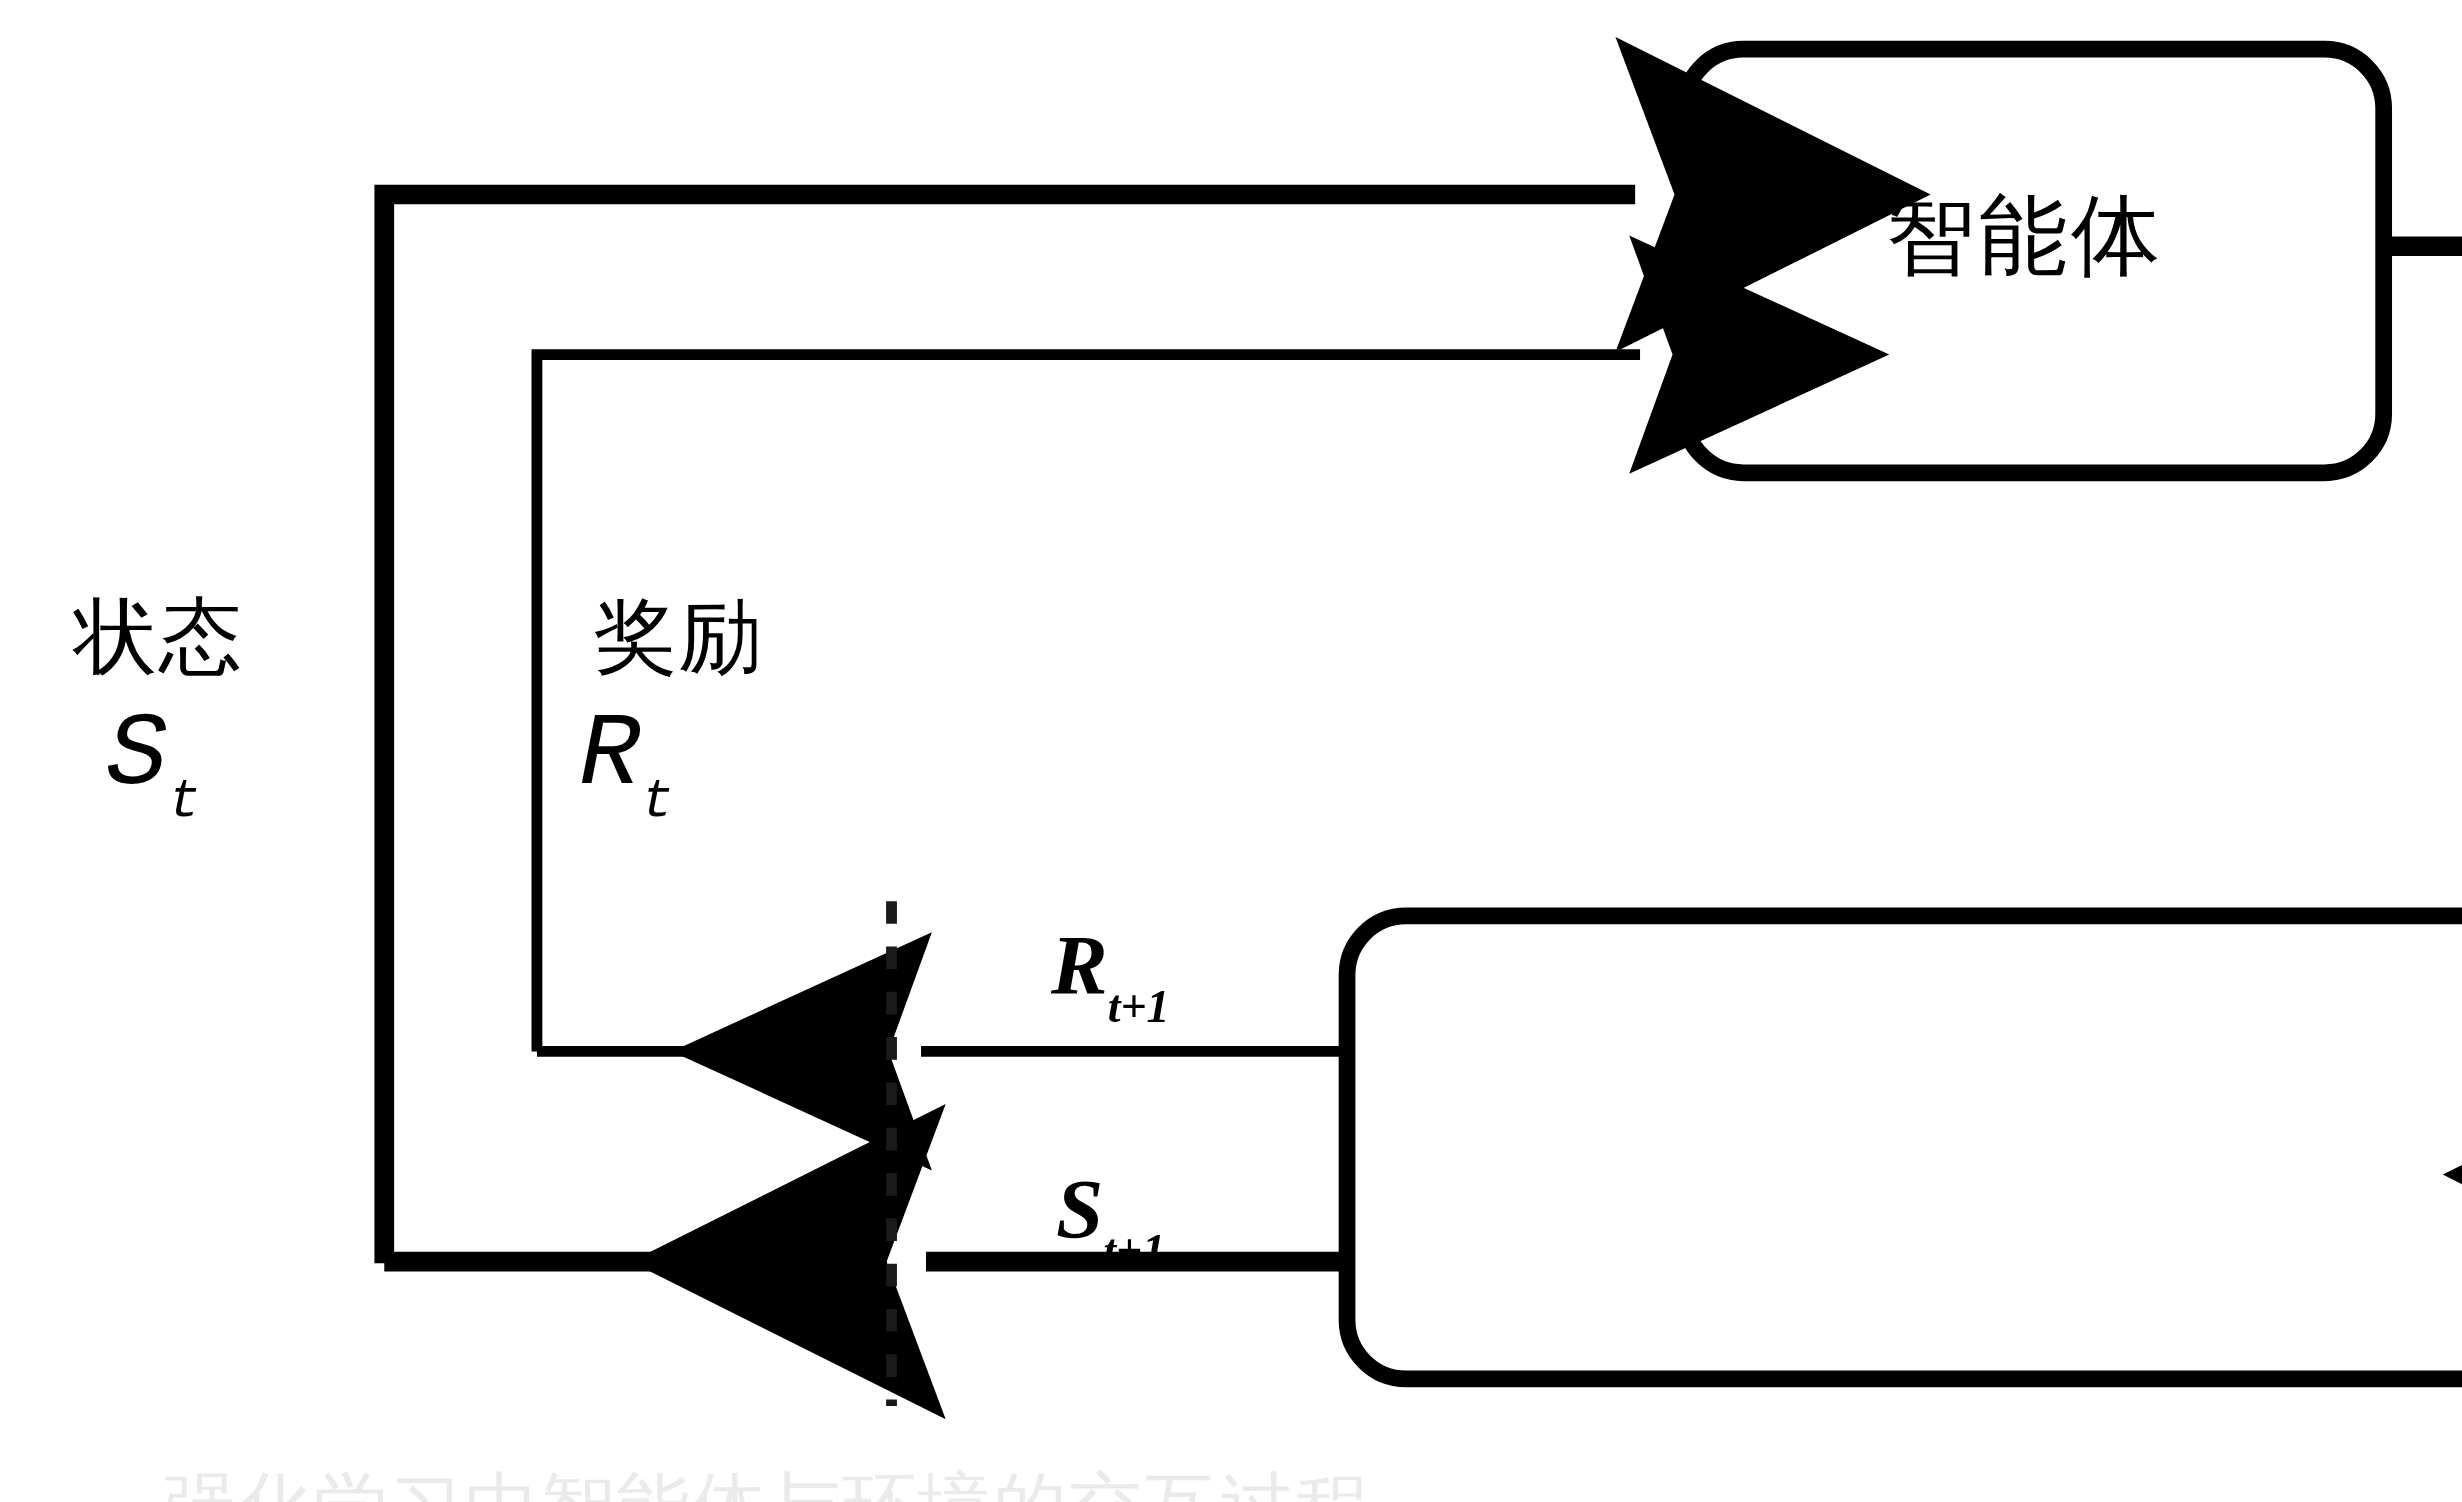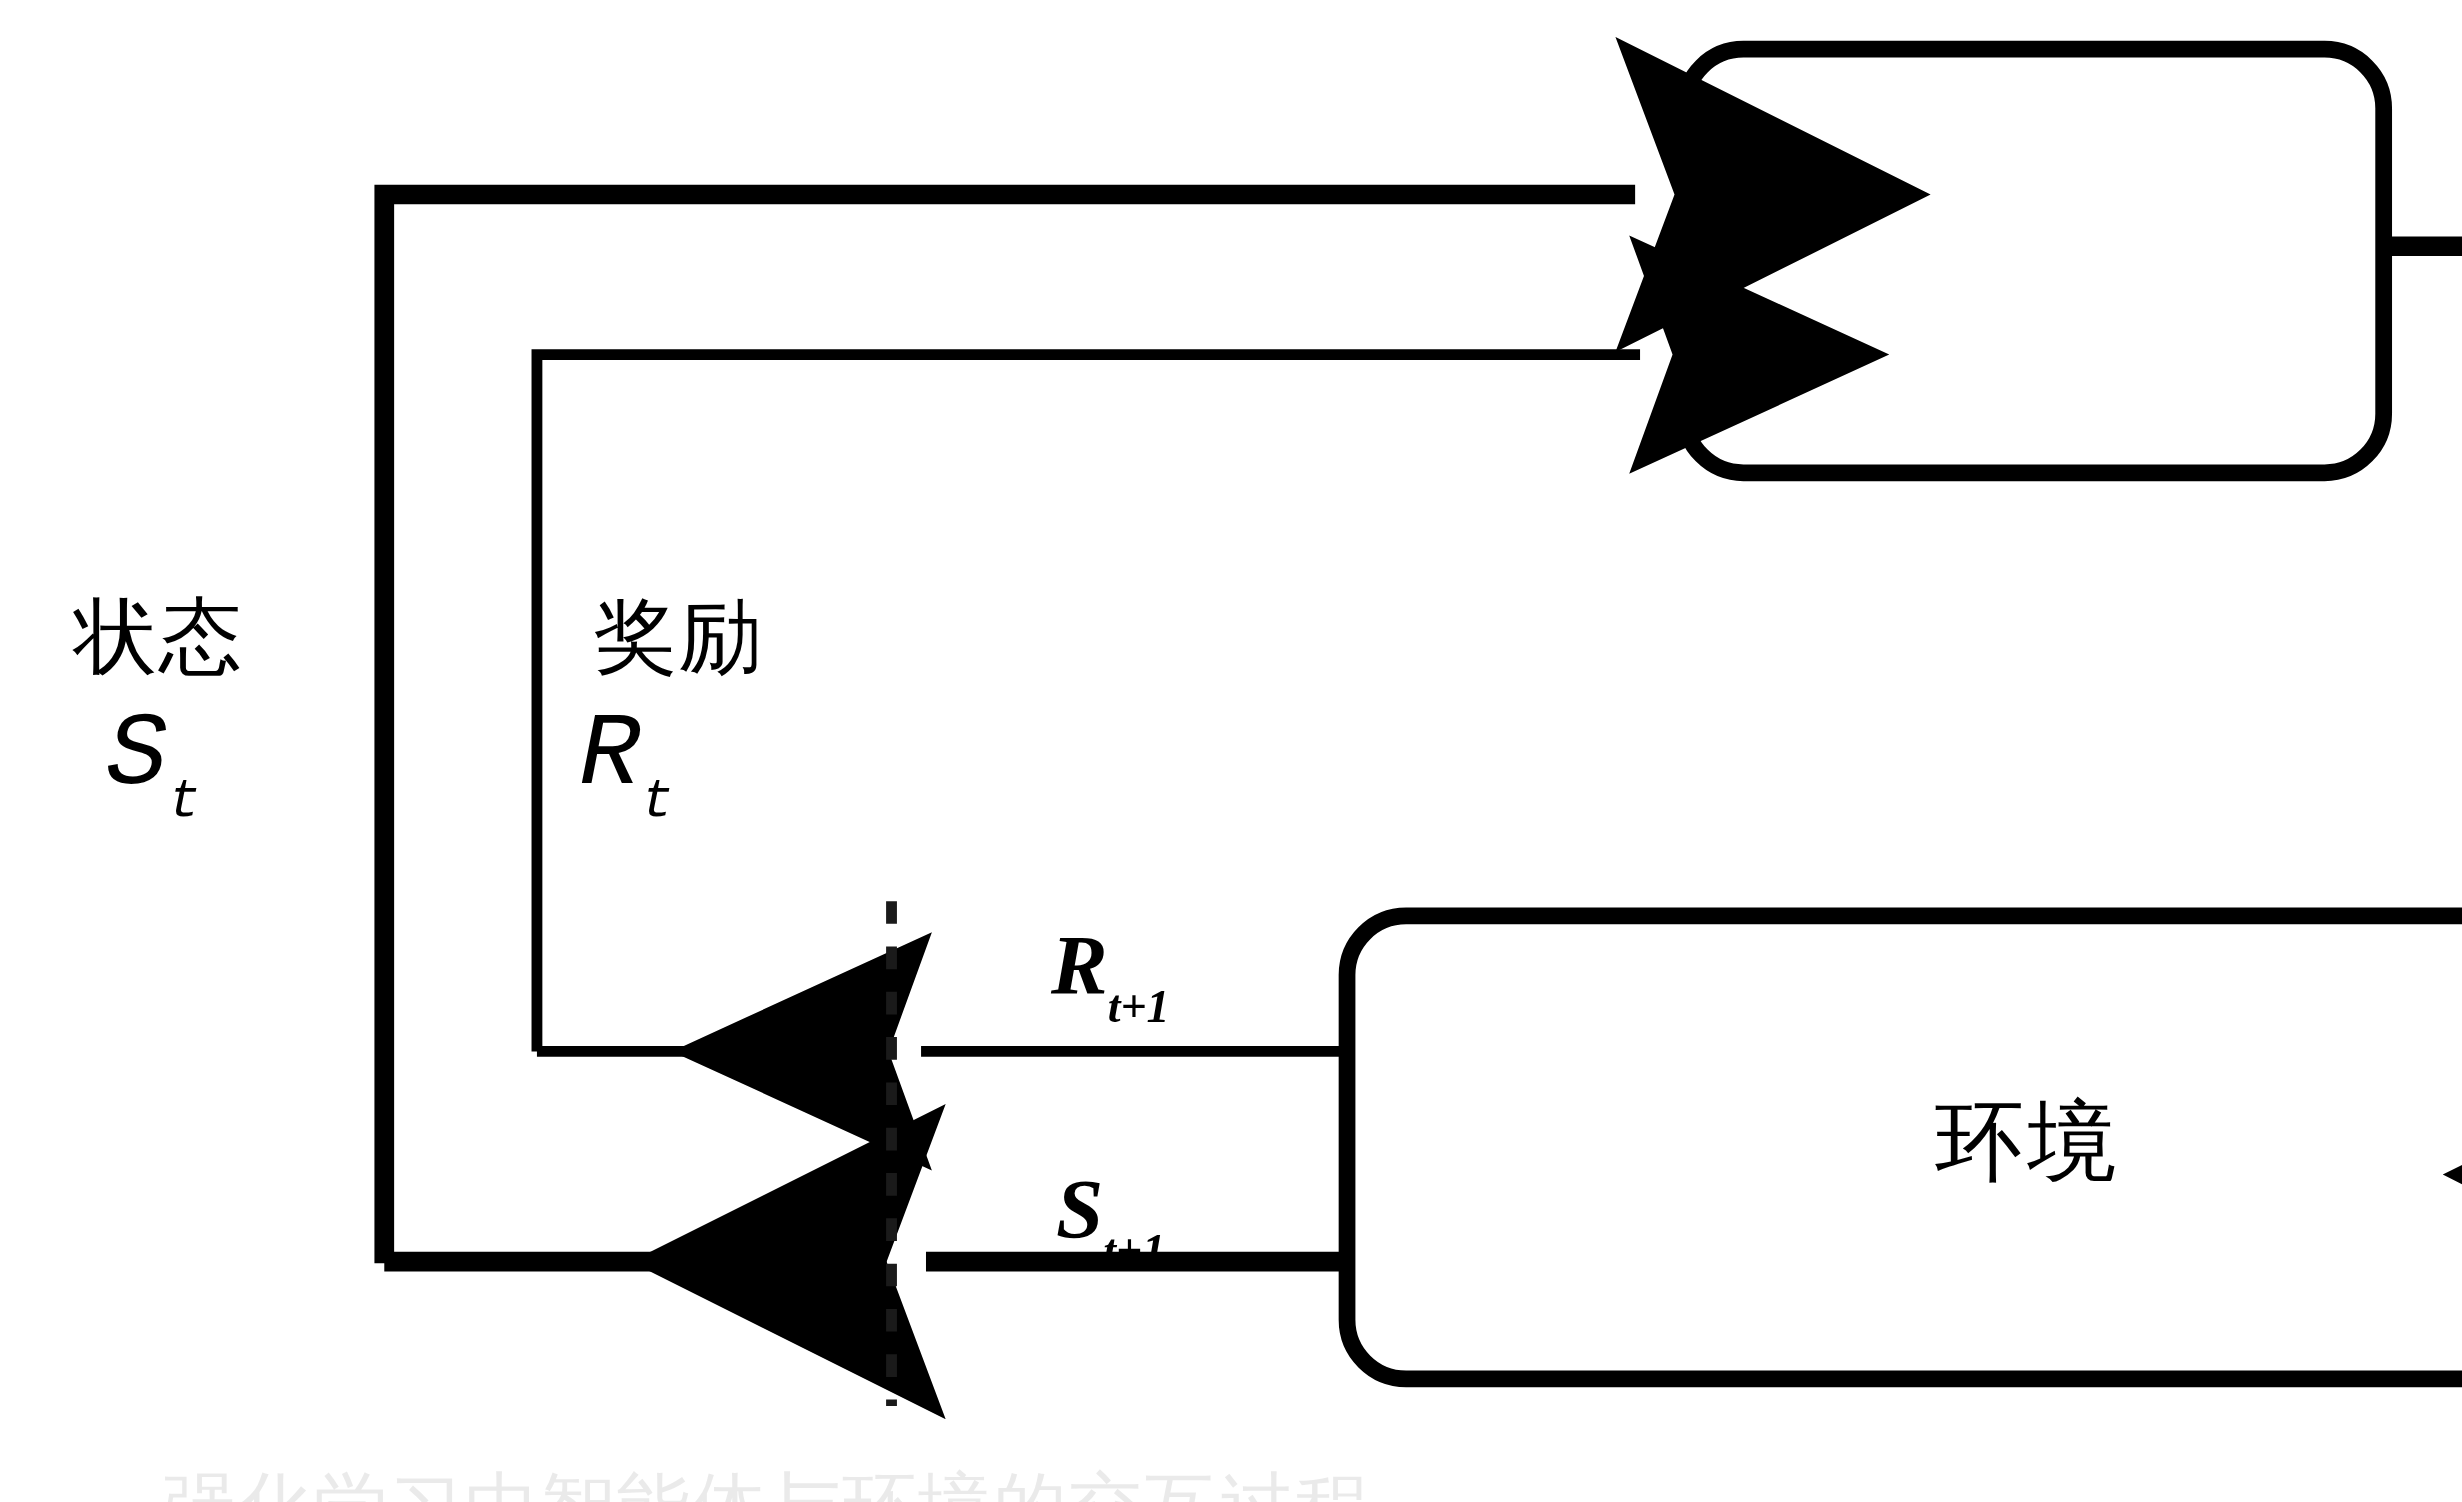--- a/index.html
+++ b/index.html
@@ -120,22 +120,22 @@
 
     <path d="M 2735 2562 L 1880 2562" fill="none" stroke="#000000" stroke-width="40" stroke-linecap="butt" marker-end="url(#ah-thick-left)"></path>
 
     <line x1="1090" y1="2135" x2="1800" y2="2135" stroke="#000000" stroke-width="22"></line>
     <line x1="780" y1="2562" x2="1800" y2="2562" stroke="#000000" stroke-width="40"></line>
 
     <line x1="1810" y1="1830" x2="1810" y2="2855" stroke="#1a1a1a" stroke-width="22" stroke-dasharray="46 46" stroke-linecap="butt"></line>
 
   </svg>
 
+  <div class="node-label box-title" style="left:1886px; top:192px;">智能体</div>
 
-  <div class="node-label box-title" style="left:1935px; top:1098px;">环境</div>
 
   <div class="node-label side-word" style="left:74px; top:556px;">状态</div>
   <div class="node-label math" style="left:106px; top:704px;"><span>S</span><span class="sub">t</span></div>
 
   <div class="node-label side-word" style="left:594px; top:556px;">奖励</div>
   <div class="node-label math" style="left:579px; top:704px;"><span>R</span><span class="sub">t</span></div>
 
   <div class="node-label math-sm" style="left:1051px; top:923px;"><span>R</span><span class="sub">t+1</span></div>
 
   <div class="node-label math-sm" style="left:1056px; top:1167px;"><span>S</span><span class="sub">t+1</span></div>

